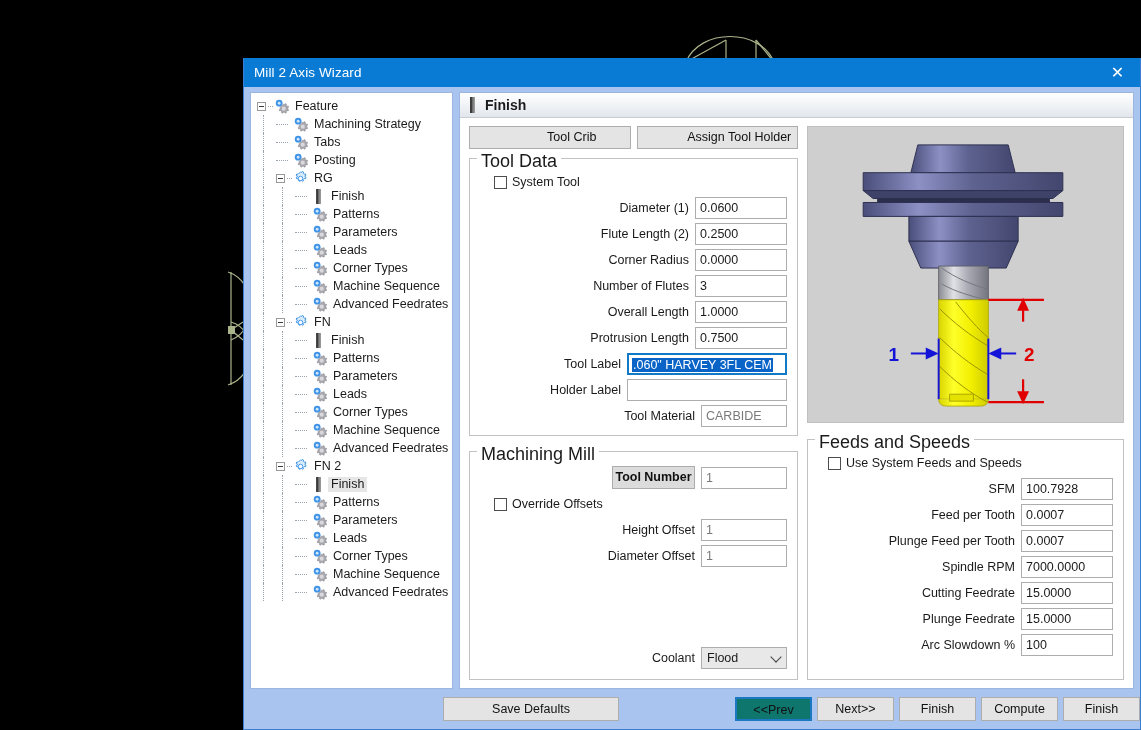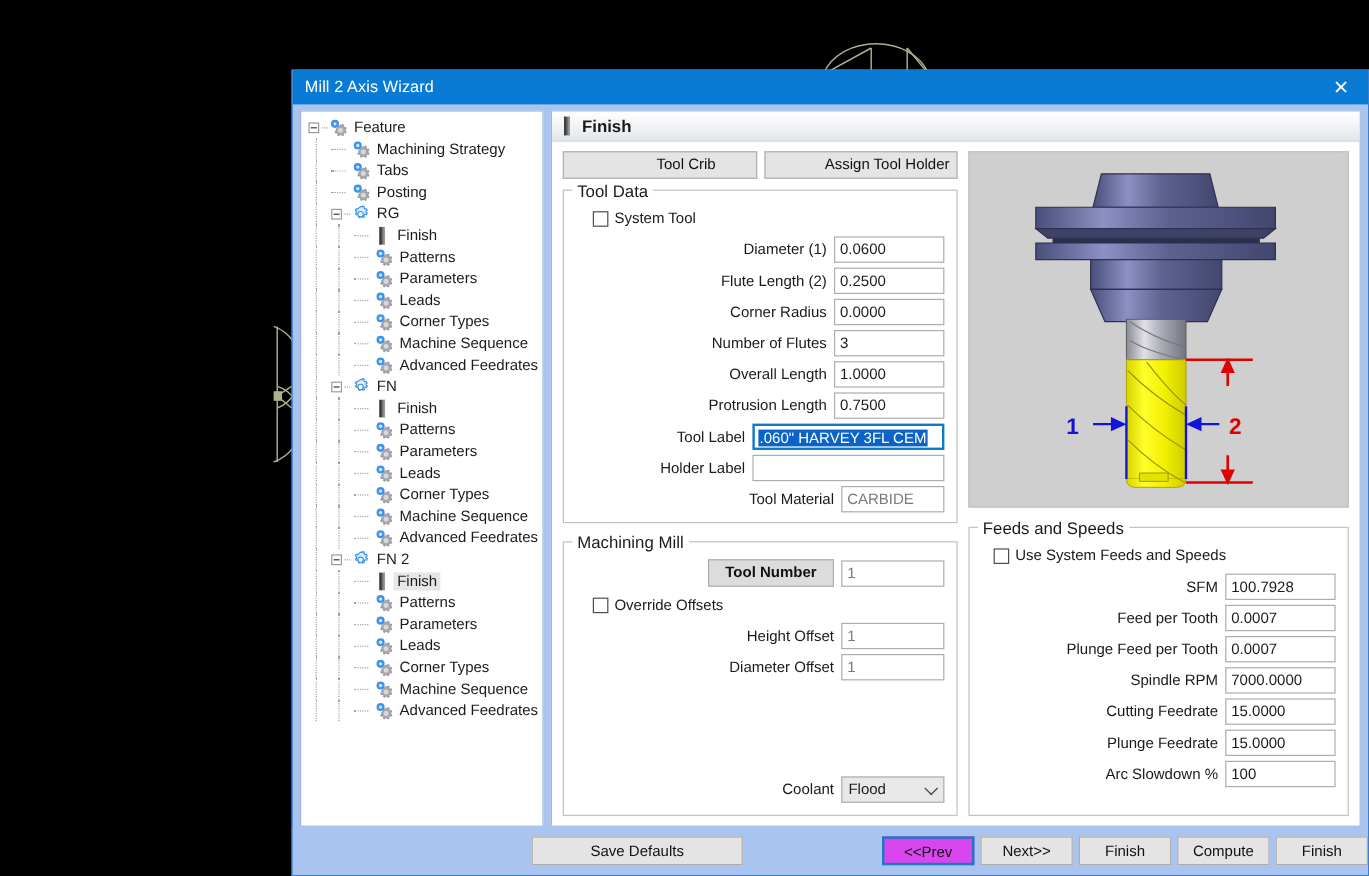--- a/index.html
+++ b/index.html
@@ -137,37 +137,37 @@
     border: 1px solid #adadad;
     font-size: 12.5px;
     color: #111;
     height: 23px;
     line-height: 21px;
     text-align: center;
     cursor: pointer;
     font-family: "Liberation Sans", sans-serif;
   }
   .btn.strong { background: #dcdcdc; font-weight: bold; }
-  .btn.default { border: 2px solid #1b78c2; background: #d946ef; }
+  .btn.default { border: 2px solid #1b78c2; background: #0f766e; }
 
   .btn-row { display: flex; gap: 6px; margin-bottom: 7px; }
   .btn-row .btn { flex: 1 1 0; padding-left: 44px; }
 
   
   .group {
     border: 1px solid #c2c2c2;
     position: relative;
     padding: 14px 10px 8px 10px;
     margin-top: 8px;
   }
   .group > .gtitle {
     position: absolute; top: -8px; left: 7px;
     background: #fff;
     padding: 0 4px;
-    font-size: 14px;
+    font-size: 18px;
     color: #1a1a1a;
   }
 
   .chk-row { display: flex; align-items: center; margin: 2px 0 8px 14px; }
   .chkbox {
     width: 13px; height: 13px;
     border: 1px solid #4d4d4d;
     background: #fff;
     margin-right: 5px;
     flex: 0 0 auto;
@@ -723,21 +723,21 @@
               <div class="frow" style="margin-bottom:0">
                 <span class="flabel">Tool Material</span>
                 <div class="fin ro"><span>CARBIDE</span></div>
               </div>
             </div>
 
             <div class="group" style="margin-top:15px; flex:1 1 auto; display:flex; flex-direction:column;">
               <div class="gtitle">Machining Mill</div>
 
               <div class="frow" style="margin-bottom:6px">
-                <div class="btn strong" style="width:105px; margin-right:6px">Tool Number</div>
+                <div class="btn strong" style="width:83px; margin-right:6px">Tool Number</div>
                 <div class="fin ro"><span>1</span></div>
               </div>
 
               <div class="chk-row" style="margin-left:14px; margin-bottom:8px">
                 <div class="chkbox"></div>
                 <span class="ctxt">Override Offsets</span>
               </div>
 
               <div class="frow">
                 <span class="flabel">Height Offset</span>

